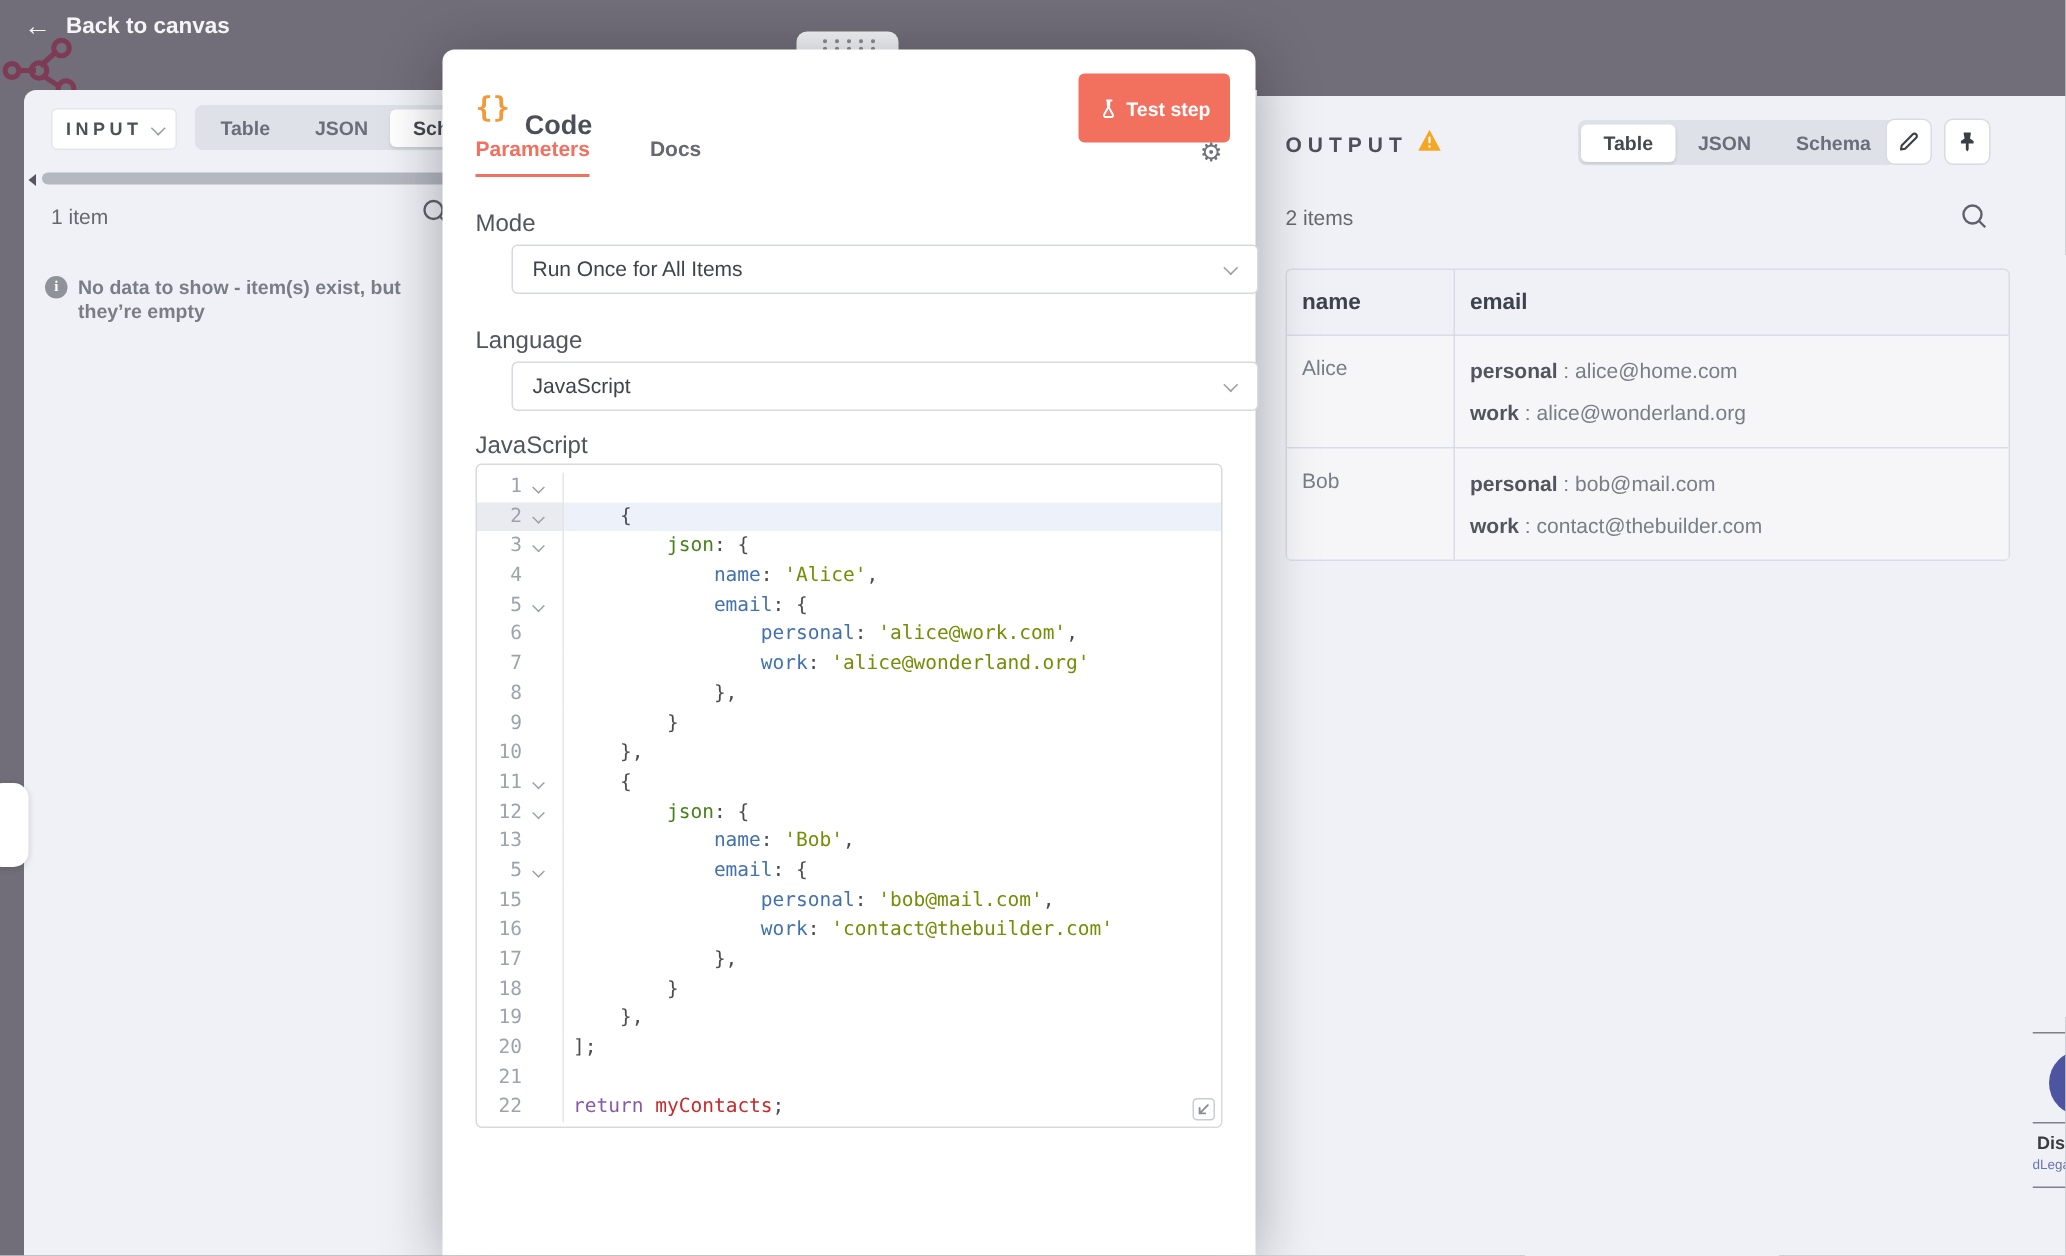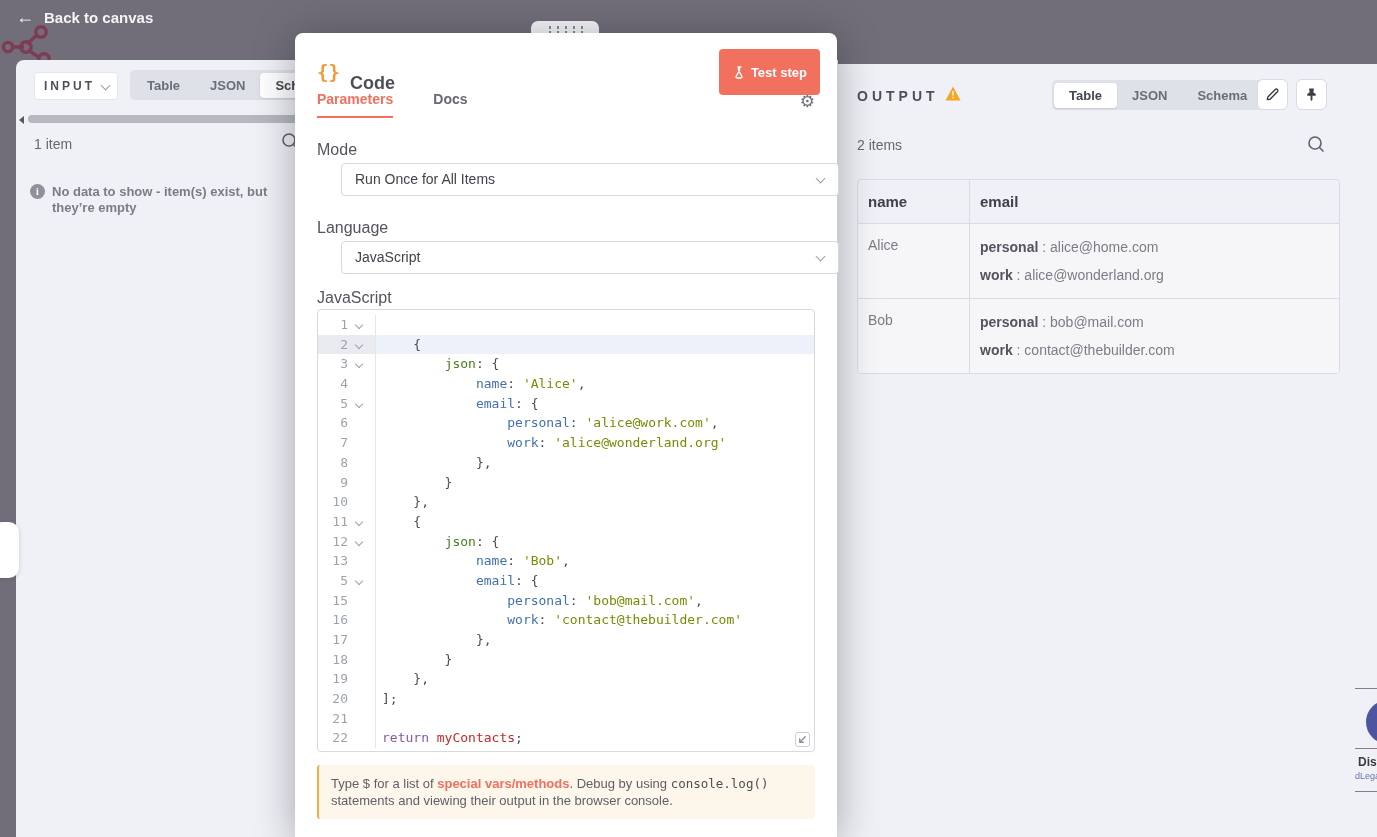--- a/index.html
+++ b/index.html
@@ -411,23 +411,20 @@
             <span class="cm-code"><span class="tk-kw">return</span><span class="tk-plain"> </span><span class="tk-var">myContacts</span><span class="tk-punc">;</span></span>
           </div>
         </div>
       <div class="resize-handle">
         <svg width="11" height="11" viewBox="0 0 12 12">
             <path d="M9 3 3 9M3 5v4h4" fill="none" stroke="#8a8d96" stroke-width="1.4" stroke-linecap="round" stroke-linejoin="round"></path>
           </svg>
       </div>
     </div>
 
-    <div class="hint">
-      <span>Type $ for a list of </span><a>special vars/methods</a><span>. Debug by using </span><code>console.log()</code><span> statements and viewing their output in the browser console.</span>
-    </div>
   </div>
 
   <div class="edge-strip">
     <div class="edge-sep" style="top:628px;"></div>
     <div class="edge-circle"></div>
     <div class="edge-sep" style="top:688px;"></div>
     <div class="edge-txt1">Dis</div>
     <div class="edge-txt2">dLega</div>
     <div class="edge-sep" style="top:731px;"></div>
   </div>

